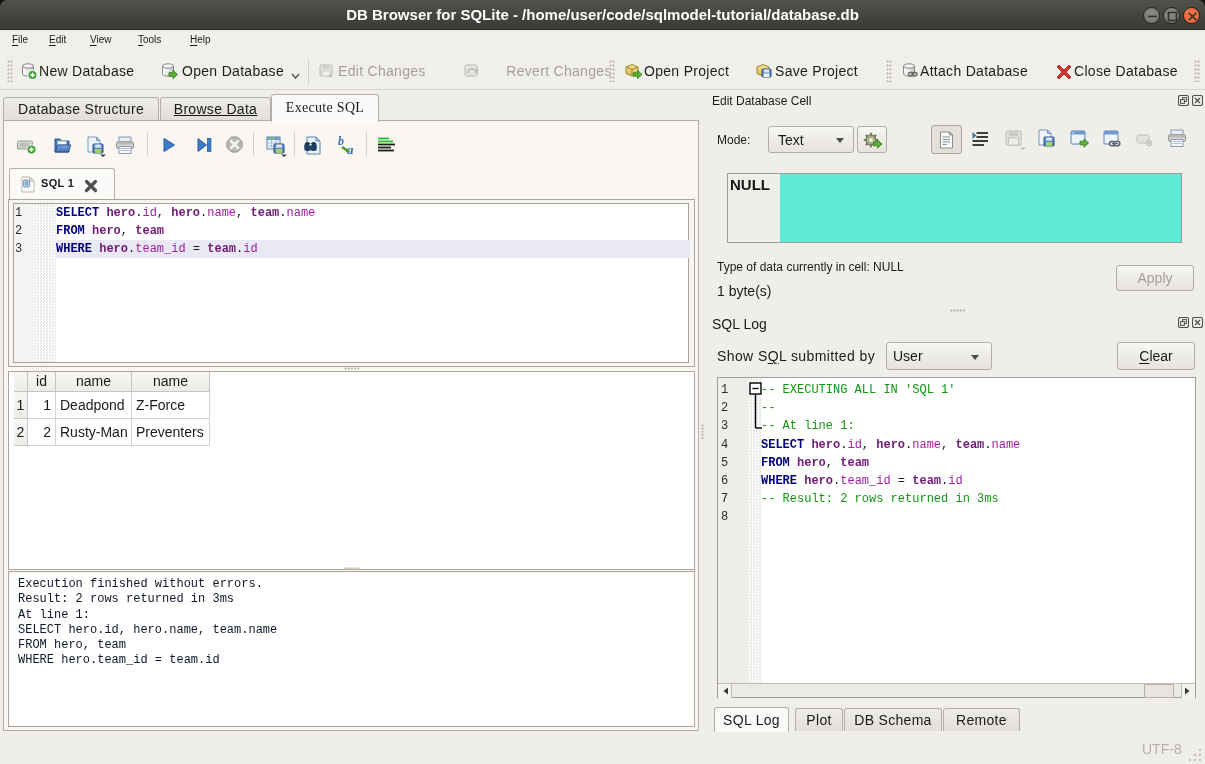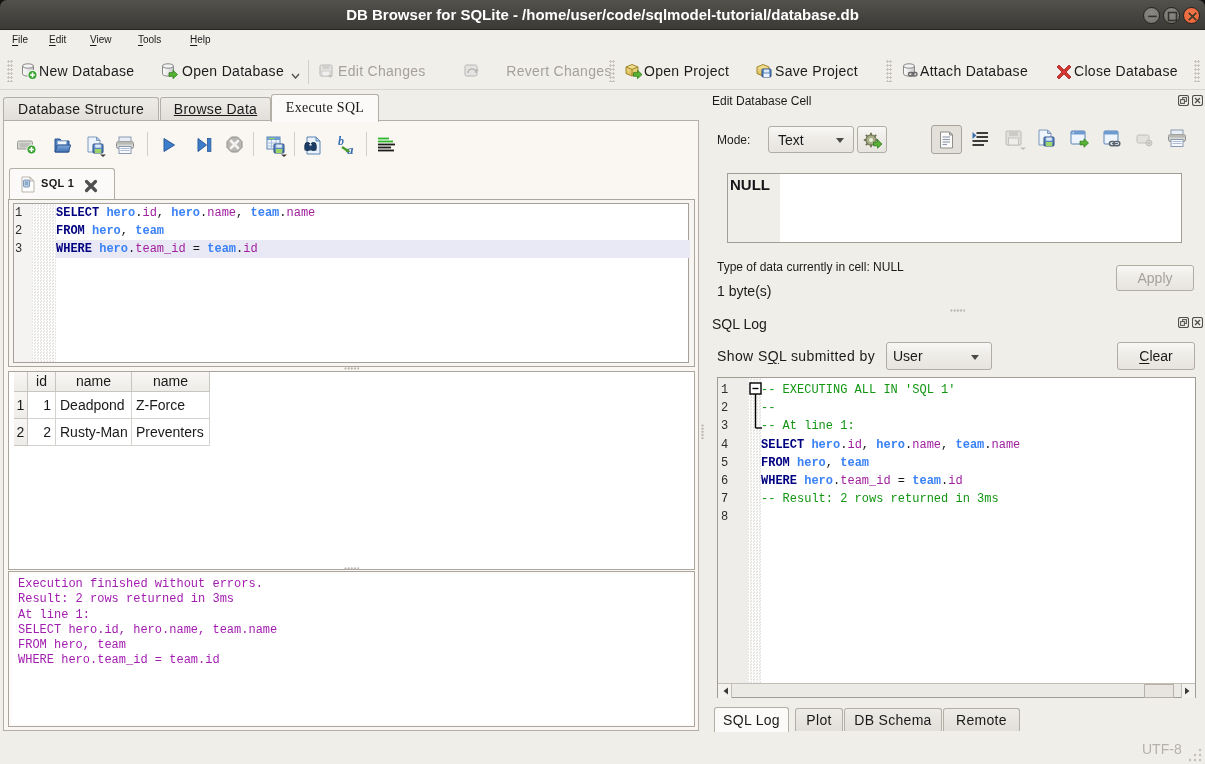--- a/index.html
+++ b/index.html
@@ -33,21 +33,21 @@
 
 .hdots { position:absolute; width:16px; height:3px;
   background-image:radial-gradient(circle at 1.5px 1.5px, #b9b5ae 1px, transparent 1.2px);
   background-size:3.2px 3px; }
 .vdots { position:absolute; width:3px; height:16px;
   background-image:radial-gradient(circle at 1.5px 1.5px, #b9b5ae 1px, transparent 1.2px);
   background-size:3px 3.2px; }
 
 .mono { font-family:"Liberation Mono", monospace; font-size:12px; white-space:pre; }
 .kw { color:#000080; font-weight:bold; }
-.tbl { color:#3b82f6; font-weight:bold; }
+.tbl { color:#701a75; font-weight:bold; }
 .fld { color:#a020a0; }
 .cmt { color:#129612; }
 .checker { background:repeating-conic-gradient(#ffffff 0% 25%, #e7e5e1 0% 50%); background-size:3px 3px; }
 
 .gridcell { position:absolute; font-size:14px; border-right:1px solid #d5d3ce; border-bottom:1px solid #d5d3ce; }
 
 .btn { position:absolute; border:1px solid #b1aca4; border-radius:3px; background:linear-gradient(#f9f8f6, #efede9 40%, #e7e4df); font-size:14px; text-align:center; }
 .combo { position:absolute; border:1px solid #b1aca4; border-radius:3px; background:linear-gradient(#f9f8f6, #efede9 40%, #e7e4df); font-size:14px; }
 .combo .arr { position:absolute; width:0; height:0; border-left:4.5px solid transparent; border-right:4.5px solid transparent; border-top:5px solid #4c4a45; }
 </style>
@@ -330,21 +330,21 @@
 
   <div class="gridcell" style="left:5px; top:47px; width:14px; height:27px; background:linear-gradient(#f8f7f5,#eeece8); border-right:1px solid #c9c6c0; border-bottom:1px solid #c9c6c0; text-align:center; line-height:26px;">2</div>
   <div class="gridcell" style="left:19px; top:47px; width:28px; height:27px; text-align:right; line-height:26px; padding-right:4px;">2</div>
   <div class="gridcell" style="left:47px; top:47px; width:76px; height:27px; line-height:26px; padding-left:4px;">Rusty-Man</div>
   <div class="gridcell" style="left:123px; top:47px; width:78px; height:27px; line-height:26px; padding-left:4px;">Preventers</div>
 </div>
 <div class="hdots" style="left:344px; top:567px;"></div>
 
 <div class="abs" style="left:8px; top:571px; width:687px; height:156px; border:1px solid #aaa69e; background:#fcfbfa;">
   <div style="position:absolute; left:3px; top:2px; width:679px; height:150px; background:#fff;"></div>
-  <div class="mono" style="position:absolute; left:9px; top:5px; line-height:15.3px; color:#a21caf;">Execution finished without errors.
+  <div class="mono" style="position:absolute; left:9px; top:5px; line-height:15.3px; color:#0f172a;">Execution finished without errors.
 Result: 2 rows returned in 3ms
 At line 1:
 SELECT hero.id, hero.name, team.name
 FROM hero, team
 WHERE hero.team_id = team.id</div>
 </div>
 
 <div class="vdots" style="left:701px; top:424px;"></div>
 
 <div class="abs" style="left:712px; top:94px; font-size:12px;">Edit Database Cell</div>
@@ -440,21 +440,21 @@
   </svg>
 <svg class="abs" style="left:1167px; top:129px;" width="20" height="19" viewBox="0 0 20 19">
     <rect x="4" y="1" width="12" height="5" fill="#e8eef6" stroke="#8a9ab0"></rect>
     <rect x="1.5" y="5.5" width="17" height="7" rx="2" fill="#d7d7d3" stroke="#88888a"></rect>
     <rect x="1.5" y="5.5" width="17" height="3" rx="1.5" fill="#b9b9b5"></rect>
     <rect x="4" y="10.5" width="12" height="7" fill="#f6f9fd" stroke="#8a9ab0"></rect>
     <rect x="5.5" y="12" width="9" height="1" fill="#aebbd0"></rect>
     <rect x="5.5" y="14" width="9" height="1" fill="#aebbd0"></rect>
   </svg>
 
-<div class="abs" style="left:727px; top:173px; width:455px; height:70px; background:#ffffff; border:1px solid #a19c94;">
+<div class="abs" style="left:727px; top:173px; width:455px; height:70px; background:#5eead4; border:1px solid #a19c94;">
   <div style="position:absolute; left:0; top:0; width:52px; height:68px; background:#f0eee9;"></div>
   <span style="position:absolute; left:2px; top:2px; font-size:15px; font-weight:bold; color:#16161a;">NULL</span>
 </div>
 
 <div class="abs" style="left:717px; top:260px; font-size:12px;">Type of data currently in cell: NULL</div>
 <div class="abs" style="left:717px; top:283px; font-size:14px;">1 byte(s)</div>
 <div class="btn" style="left:1116px; top:265px; width:78px; height:26px; line-height:25px; color:#a6a29b;">Apply</div>
 
 <div class="hdots" style="left:950px; top:309px;"></div>
 

